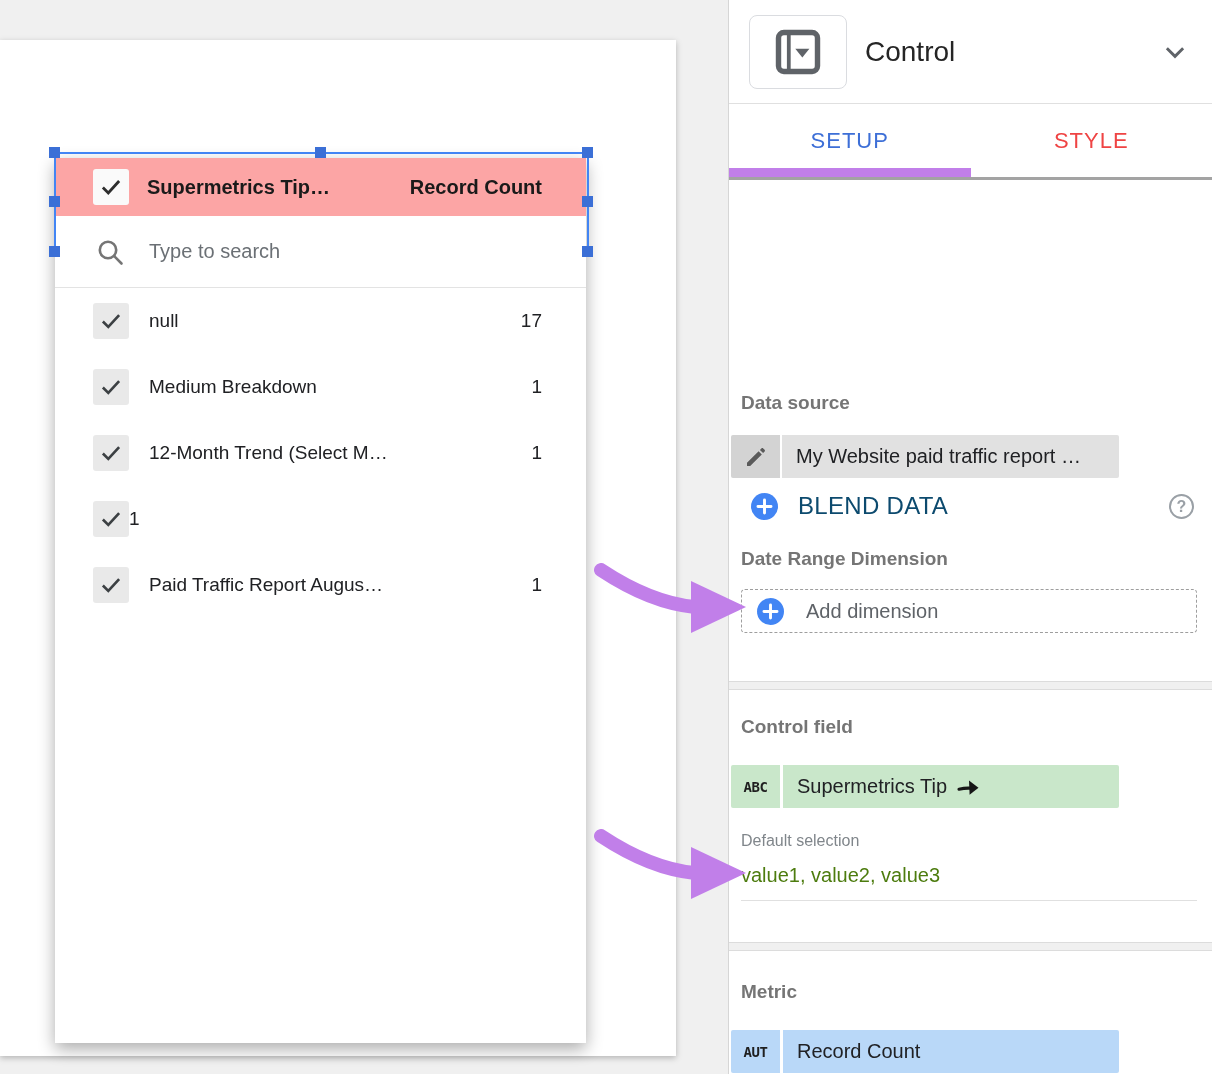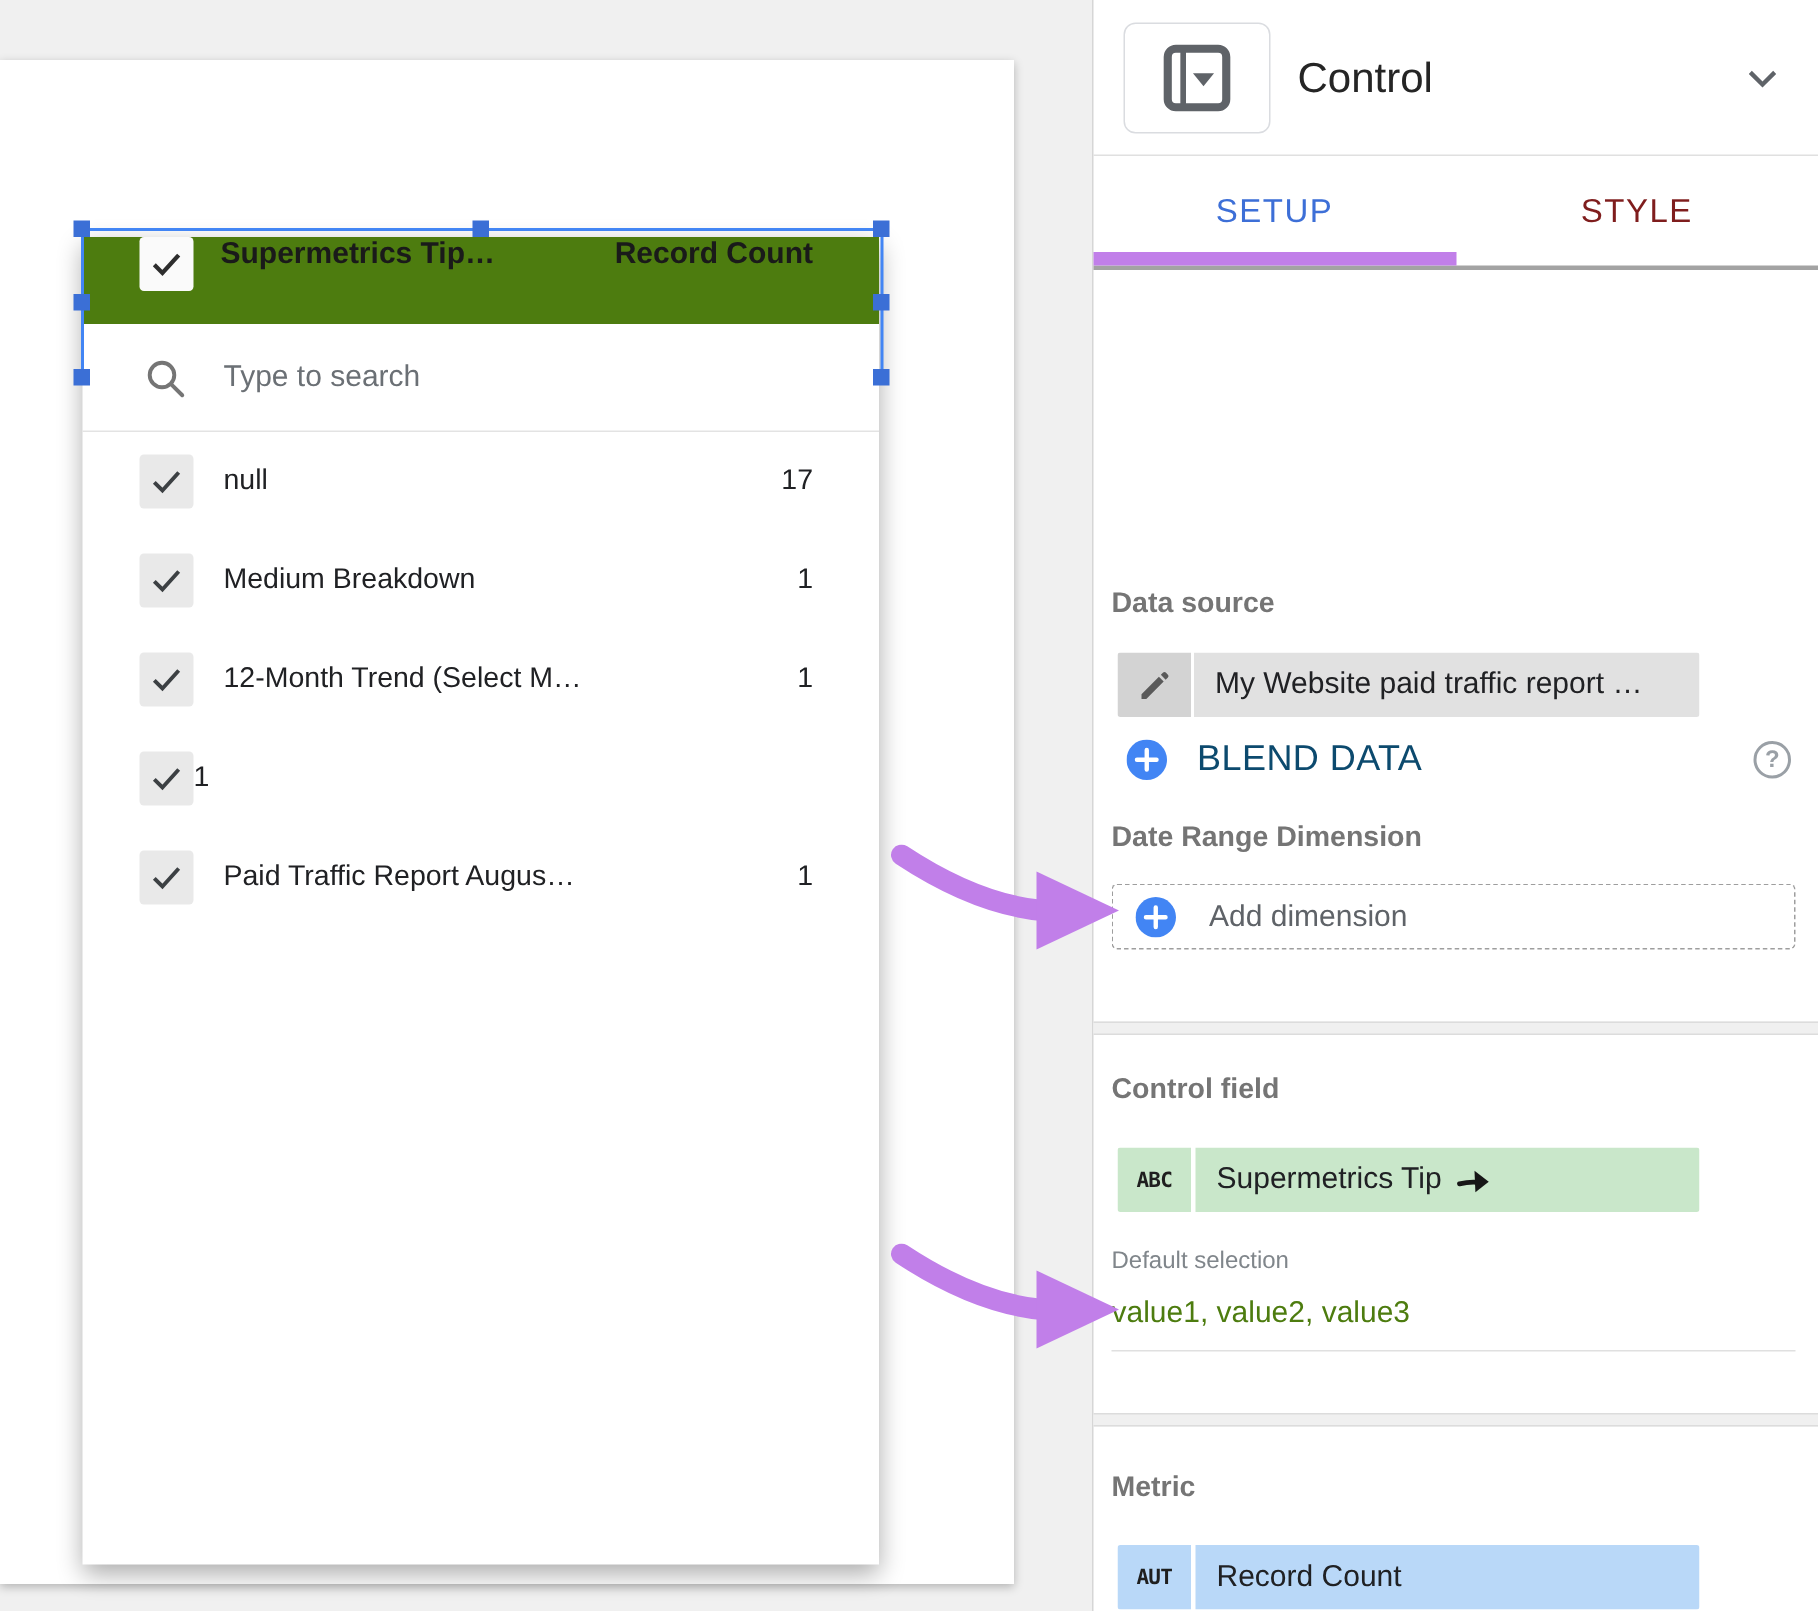--- a/index.html
+++ b/index.html
@@ -6,21 +6,21 @@
   *{box-sizing:border-box;}
   .app{
     position:relative;width:1212px;height:1074px;overflow:hidden;
     background:#f0f0f0;
     font-family:"Liberation Sans",sans-serif;
     color:#202124;
   }
   
   .canvas-page{position:absolute;left:0;top:40px;width:676px;height:1016px;background:#fff;box-shadow:0 2px 6px rgba(0,0,0,.25);}
   .dropdown{position:absolute;left:55px;top:158px;width:531px;height:885px;background:#fff;box-shadow:0 6px 16px rgba(0,0,0,.33);}
-  .dd-header{height:58px;background:#4d7c0f;display:flex;align-items:flex-start;padding:0 44px 0 38px;}
+  .dd-header{height:58px;background:#fca5a5;display:flex;align-items:center;padding:0 44px 0 38px;}
   .dd-header .chk{background:#fafafa;}
   .dd-title{flex:1;margin-left:18px;font-size:20px;font-weight:700;color:#1a1a1a;white-space:nowrap;overflow:hidden;}
   .dd-metric{font-size:20px;font-weight:700;color:#1a1a1a;white-space:nowrap;}
   .chk{width:36px;height:36px;border-radius:3px;background:#e9e9e9;display:flex;align-items:center;justify-content:center;flex:none;cursor:pointer;}
   .chk svg{width:26px;height:26px;}
   .dd-search{height:72px;display:flex;align-items:center;padding:0 44px 0 40px;border-bottom:1px solid #e3e3e3;}
   .dd-search svg{width:30px;height:30px;flex:none;}
   .dd-search input{border:0;outline:0;background:transparent;margin-left:22px;font-size:20px;color:#5f6368;font-family:"Liberation Sans",sans-serif;flex:1;}
   .dd-search input::placeholder{color:#6b7075;opacity:1;}
   .dd-row{height:66px;display:flex;align-items:center;padding:0 44px 0 38px;}
@@ -31,25 +31,25 @@
   .handle{position:absolute;width:11px;height:11px;background:#3b6fd6;z-index:31;}
   
   .annot-arrow{position:absolute;z-index:40;}
   
   .panel{position:absolute;left:728px;top:0;width:484px;height:1074px;background:#fff;border-left:1px solid #d6d6d6;}
   .panel-header{height:104px;display:flex;align-items:center;padding:0 22px 0 20px;border-bottom:1px solid #e0e0e0;}
   .icon-btn{width:98px;height:74px;border:1px solid #dadce0;border-radius:8px;display:flex;align-items:center;justify-content:center;flex:none;cursor:pointer;}
   .panel-title{flex:1;margin-left:18px;font-size:28px;color:#252525;}
   .chevron{width:30px;height:30px;cursor:pointer;}
   .tabs{position:relative;height:76px;display:flex;border-bottom:3px solid #a3a3a3;}
-  .tab{flex:1;display:flex;align-items:center;justify-content:center;font-size:22px;letter-spacing:1px;color:#7f1d1d;cursor:pointer;}
+  .tab{flex:1;display:flex;align-items:center;justify-content:center;font-size:22px;letter-spacing:1px;color:#ef4444;cursor:pointer;}
   .tab.active{color:var(--tab-active,#3d6fd7);font-weight:500;}
   .tab-indicator{position:absolute;left:0;bottom:0;width:50%;height:9px;background:var(--indicator-purple,#c17fe9);}
   .sec-label{position:absolute;left:12px;font-size:19px;font-weight:700;color:#757575;}
-  .chip{position:absolute;left:16px;width:388px;height:43px;display:flex;border-radius:2px;overflow:hidden;justify-content:space-between;}
+  .chip{position:absolute;left:2px;width:388px;height:43px;display:flex;border-radius:2px;overflow:hidden;justify-content:space-between;}
   .chip-badge{width:49px;display:flex;align-items:center;justify-content:center;flex:none;
     font-family:"DejaVu Sans Mono",monospace;font-weight:700;font-size:14px;letter-spacing:-0.5px;color:#1f1f1f;}
   .chip-gap{width:3px;background:#fff;flex:none;}
   .chip-body{flex:1;display:flex;align-items:center;padding-left:14px;font-size:20px;color:#202124;white-space:nowrap;overflow:hidden;}
   .chip.gray .chip-badge{background:#d3d3d3;}
   .chip.gray .chip-body{background:#e1e1e1;}
   .chip.gray .chip-gap{width:2px;}
   .chip.green .chip-badge,.chip.green .chip-body{background:var(--dimension-green,#c9e7ca);}
   .chip.blue .chip-badge,.chip.blue .chip-body{background:var(--metric-blue,#b9d8f8);}
   .chip .field-arrow{width:24px;height:24px;margin-left:9px;flex:none;}

